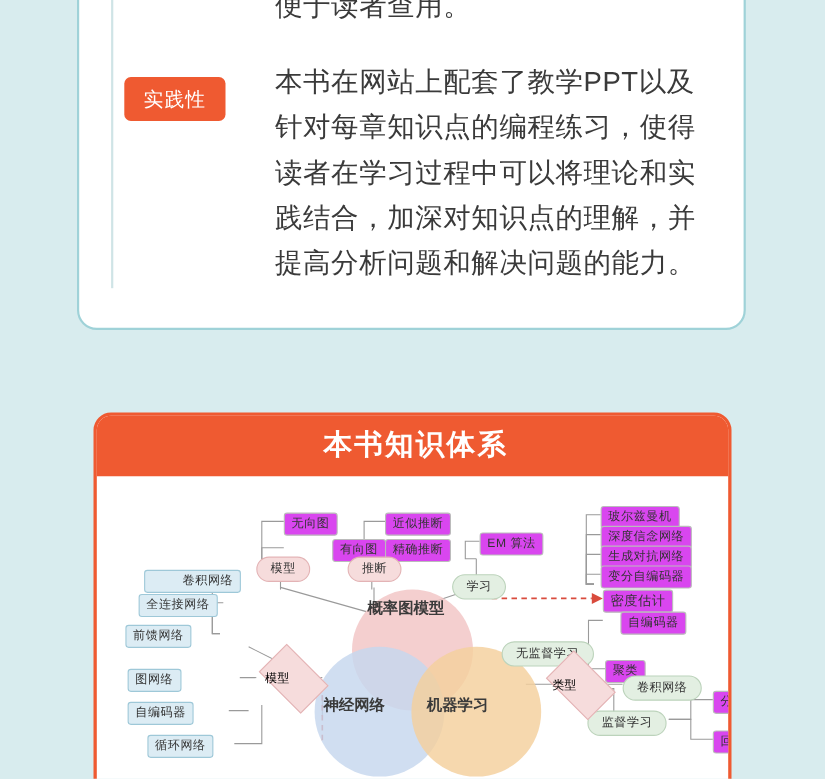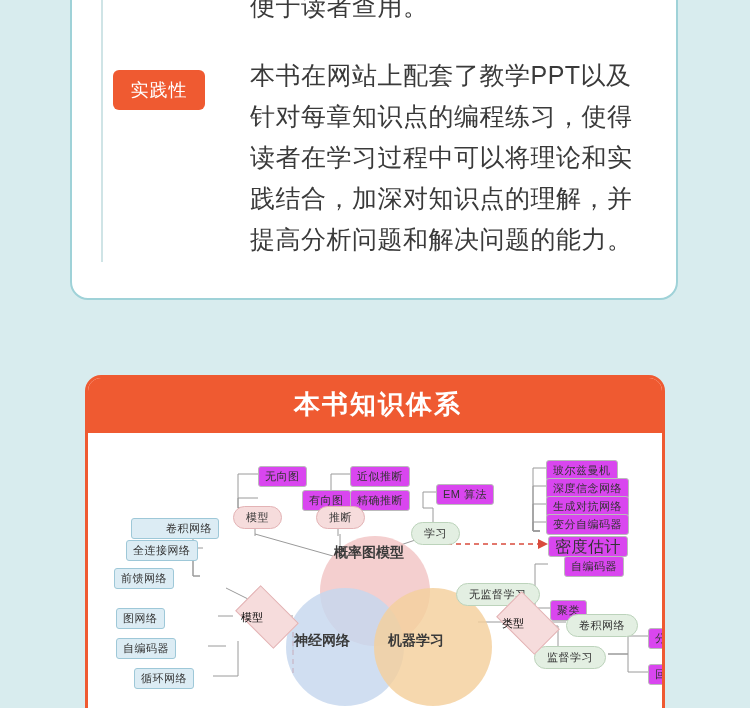--- a/index.html
+++ b/index.html
@@ -251,21 +251,21 @@
     <div class="node n-rect-plain" style="left:348px; top:48px;">EM 算法</div>
 
     <div class="node n-ell" style="left:145px; top:70px;">模型</div>
     <div class="node n-ell" style="left:228px; top:70px;">推断</div>
     <div class="node n-ell-green" style="left:323px; top:70px;margin-top:16px;">学习</div>
 
     <div class="node n-rect-plain" style="left:458px; top:24px;">玻尔兹曼机</div>
     <div class="node n-rect-plain" style="left:458px; top:42px;">深度信念网络</div>
     <div class="node n-rect-plain" style="left:458px; top:60px;">生成对抗网络</div>
     <div class="node n-rect-plain" style="left:458px; top:78px;">变分自编码器</div>
-    <div class="node n-rect-plain" style="left:460px; top:100px; font-size:16px;">密度估计</div>
+    <div class="node n-rect-plain" style="left:460px; top:100px; font-size:12px;">密度估计</div>
 
     <div class="node n-ell-green" style="left:368px; top:147px;">无监督学习</div>
     <div class="node n-rect-plain" style="left:476px; top:120px;">自编码器</div>
     <div class="node n-rect-plain" style="left:462px; top:164px;">聚类</div>
     <div class="node n-ell-green" style="left:478px; top:178px;">卷积网络</div>
     <div class="node n-ell-green" style="left:446px; top:210px;">监督学习</div>
     <div class="node n-rect-plain" style="left:560px; top:192px;">分类</div>
     <div class="node n-rect-plain" style="left:560px; top:228px;">回归</div>
 
     <div class="n-diamond" style="position:absolute; left:413px; top:169px;">

